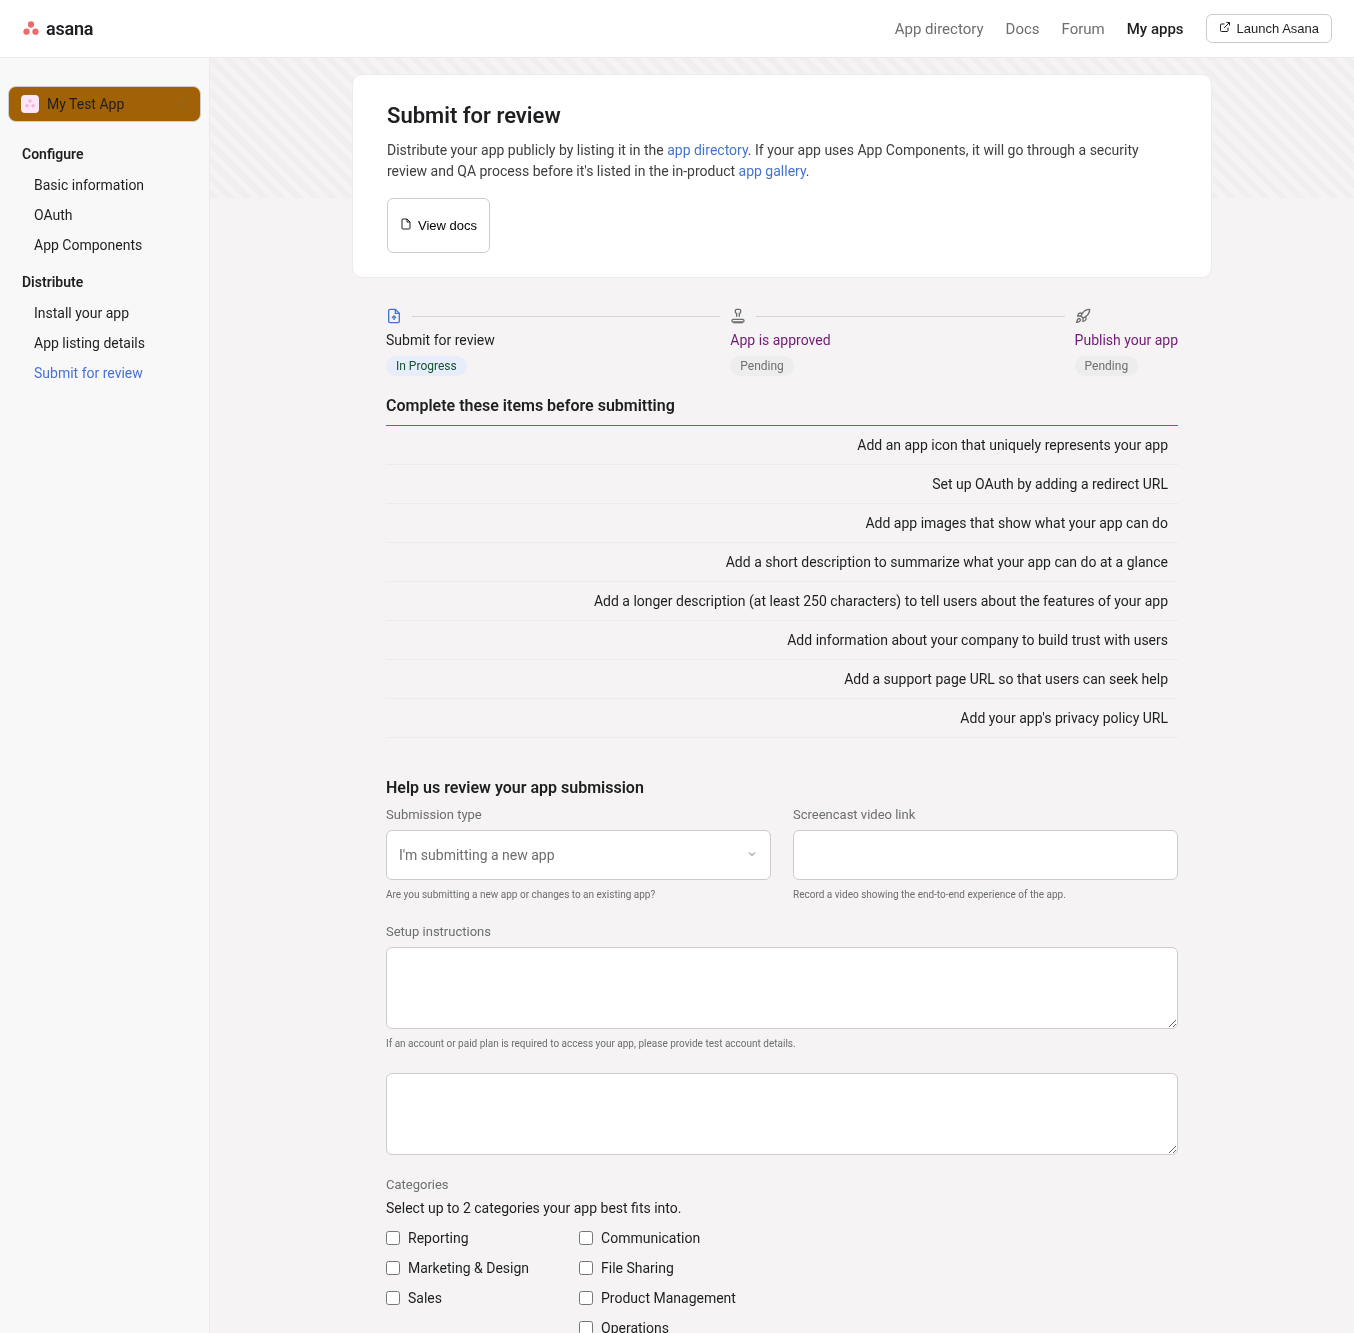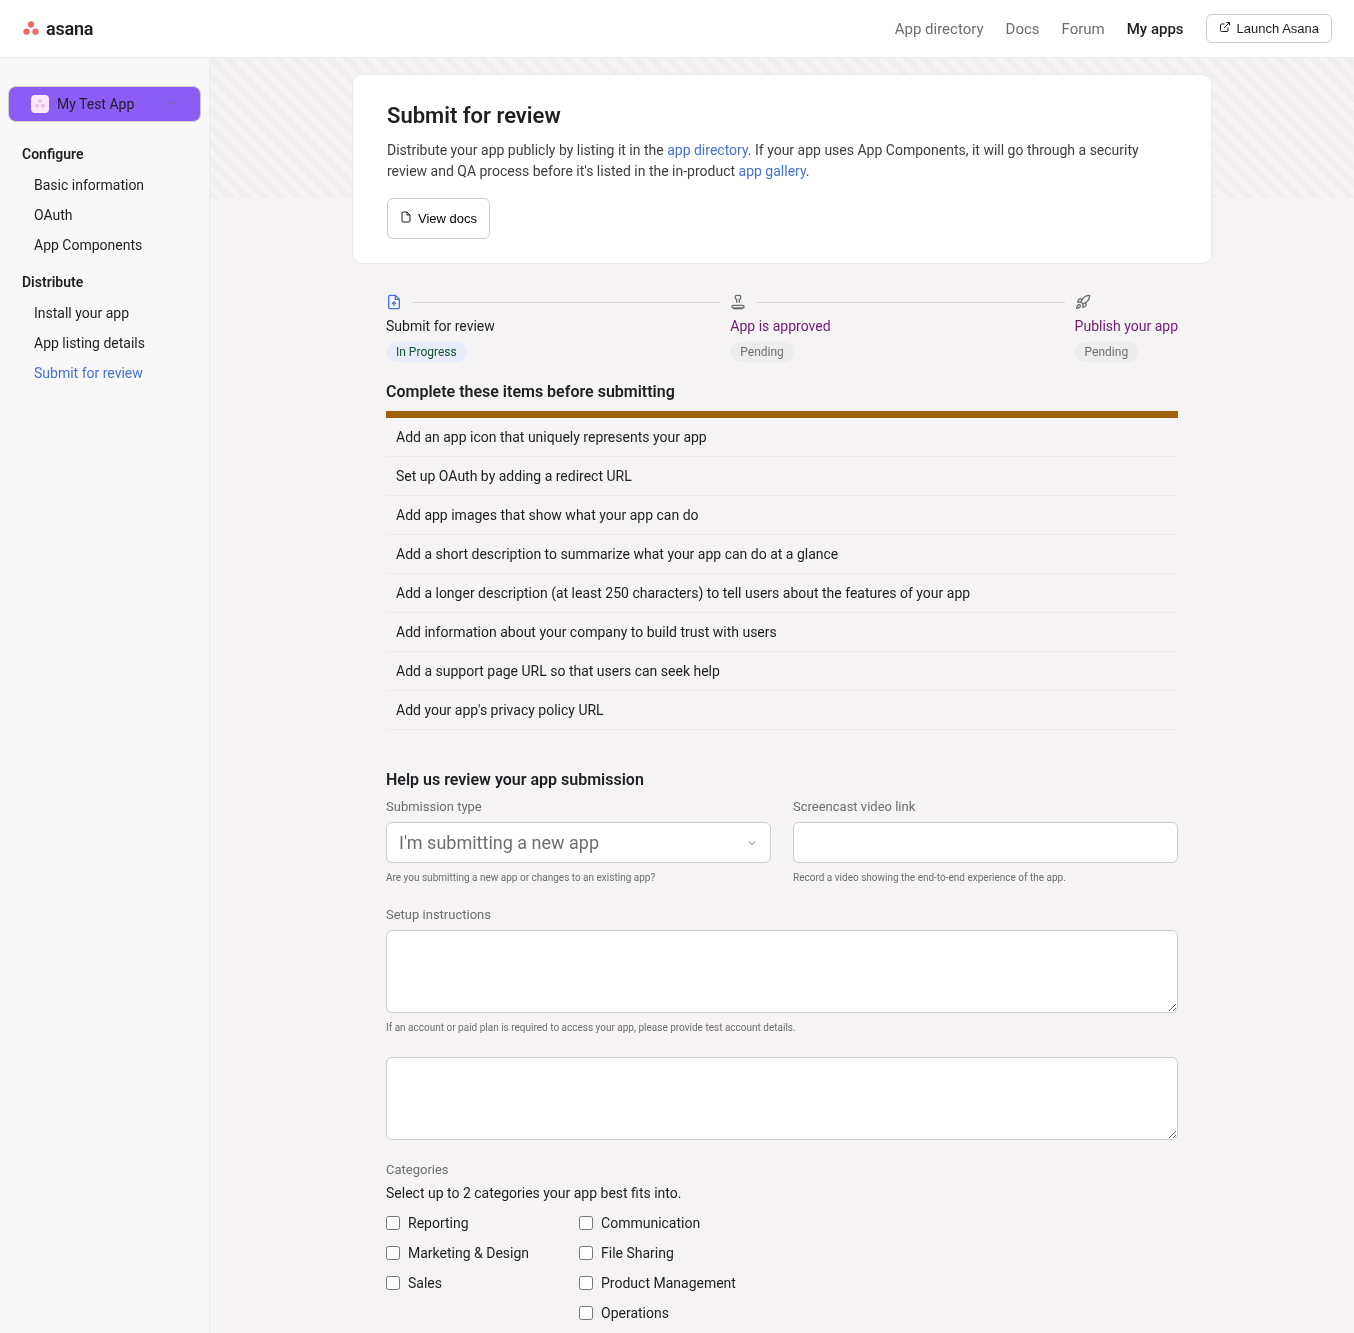--- a/index.html
+++ b/index.html
@@ -34,22 +34,22 @@
   
   .layout { display: flex; min-height: calc(100vh - 64px); }
   .sidebar {
     width: 210px; flex-shrink: 0;
     background: #f9f8f8;
     border-right: 1px solid #edeae9;
     padding: 28px 8px 20px 8px;
   }
   .app-select {
     display: flex; align-items: center; justify-content: space-between;
-    background: #8b5cf6; border: 1px solid #cfcbcb; border-radius: 8px;
-    padding: 8px 22px; margin: 0 0 24px 0;
+    background: #a16207; border: 1px solid #cfcbcb; border-radius: 8px;
+    padding: 8px 12px; margin: 0 0 24px 0;
     cursor: pointer;
   }
   .app-select-left { display: flex; align-items: center; gap: 8px; }
   .app-icon {
     width: 18px; height: 18px; border-radius: 4px;
     background: #fce7f6; display:inline-flex; align-items:center; justify-content:center;
   }
   .side-group { margin-bottom: 14px; padding: 0 14px; }
   .side-heading { font-weight: 600; font-size: 14px; margin: 8px 0 8px 0; }
   .side-item {
@@ -80,21 +80,21 @@
     border: 1px solid #edeae9;
     border-radius: 10px;
     padding: 28px 34px 24px 34px;
   }
   .card h1 { font-size: 22px; font-weight: 600; margin-bottom: 12px; }
   .card p { font-size: 14px; color: #3d3e40; line-height: 1.5; }
   .card a { color: #4573d2; text-decoration: none; }
   .view-docs {
     display: inline-flex; align-items: center; gap: 6px;
     border: 1px solid #cfcbcb; border-radius: 6px;
-    padding: 11px 12px; font-size: 13px; margin-top: 16px;
+    padding: 18px 12px; font-size: 13px; margin-top: 16px;
     background: #fff; cursor: pointer;
   }
 
   
   .stepper { display: flex; margin: 30px 0 10px 0; padding: 0 34px; }
   .step { flex: 1; }
   .step.last { flex: 0 0 auto; }
   .step-iconrow { display: flex; align-items: center; }
   .step-icon { width: 16px; height: 16px; color: #6d6e6f; flex-shrink:0; }
   .step-icon.active { color: #4573d2; }
@@ -104,35 +104,35 @@
   .badge {
     display:inline-block; margin-top:8px; padding: 3px 10px;
     border-radius: 10px; font-size: 12px;
   }
   .badge.progress { background: #e7edfb; color: #14532d; }
   .badge.pending { background: #eeeded; color: #6d6e6f; }
 
   .section-pad { padding: 0 34px; }
   .section-title { font-weight:600; font-size:16px; margin: 20px 0 10px 0; }
 
-  .checklist { border-top:7px solid #a16207; }
+  .checklist { border-top:1px solid #a16207;text-align:right; }
   .check-item {
     padding: 11px 10px;
     border-bottom: 1px solid #edeae9;
     font-size: 14px;
   }
 
   .form-row { display:flex; gap: 22px; margin-top: 6px; }
   .form-col { flex:1; }
   .field-label { font-size: 13px; color:#6d6e6f; margin-bottom:8px; display:block; }
   .help { font-size: 10px; color:#6d6e6f; margin-top:8px; line-height:1.4; }
 
   .select, .input {
     width:100%; border:1px solid #cfcbcb; border-radius:6px;
-    padding: 9px 12px; font-size:18px; color:#6d6e6f;
+    padding: 16px 12px; font-size:14px; color:#6d6e6f;
     background:#fff;
     display:flex; align-items:center; justify-content:space-between;
   }
   .input { color:#1e1f21; min-height:36px; }
   textarea.input { resize: vertical; font-family: inherit; }
 
   .block { margin-top: 22px; }
 
   .cats-hint { font-size:14px; margin-top:8px; margin-bottom:14px; }
   .cat-columns { display:flex; gap: 50px; }

